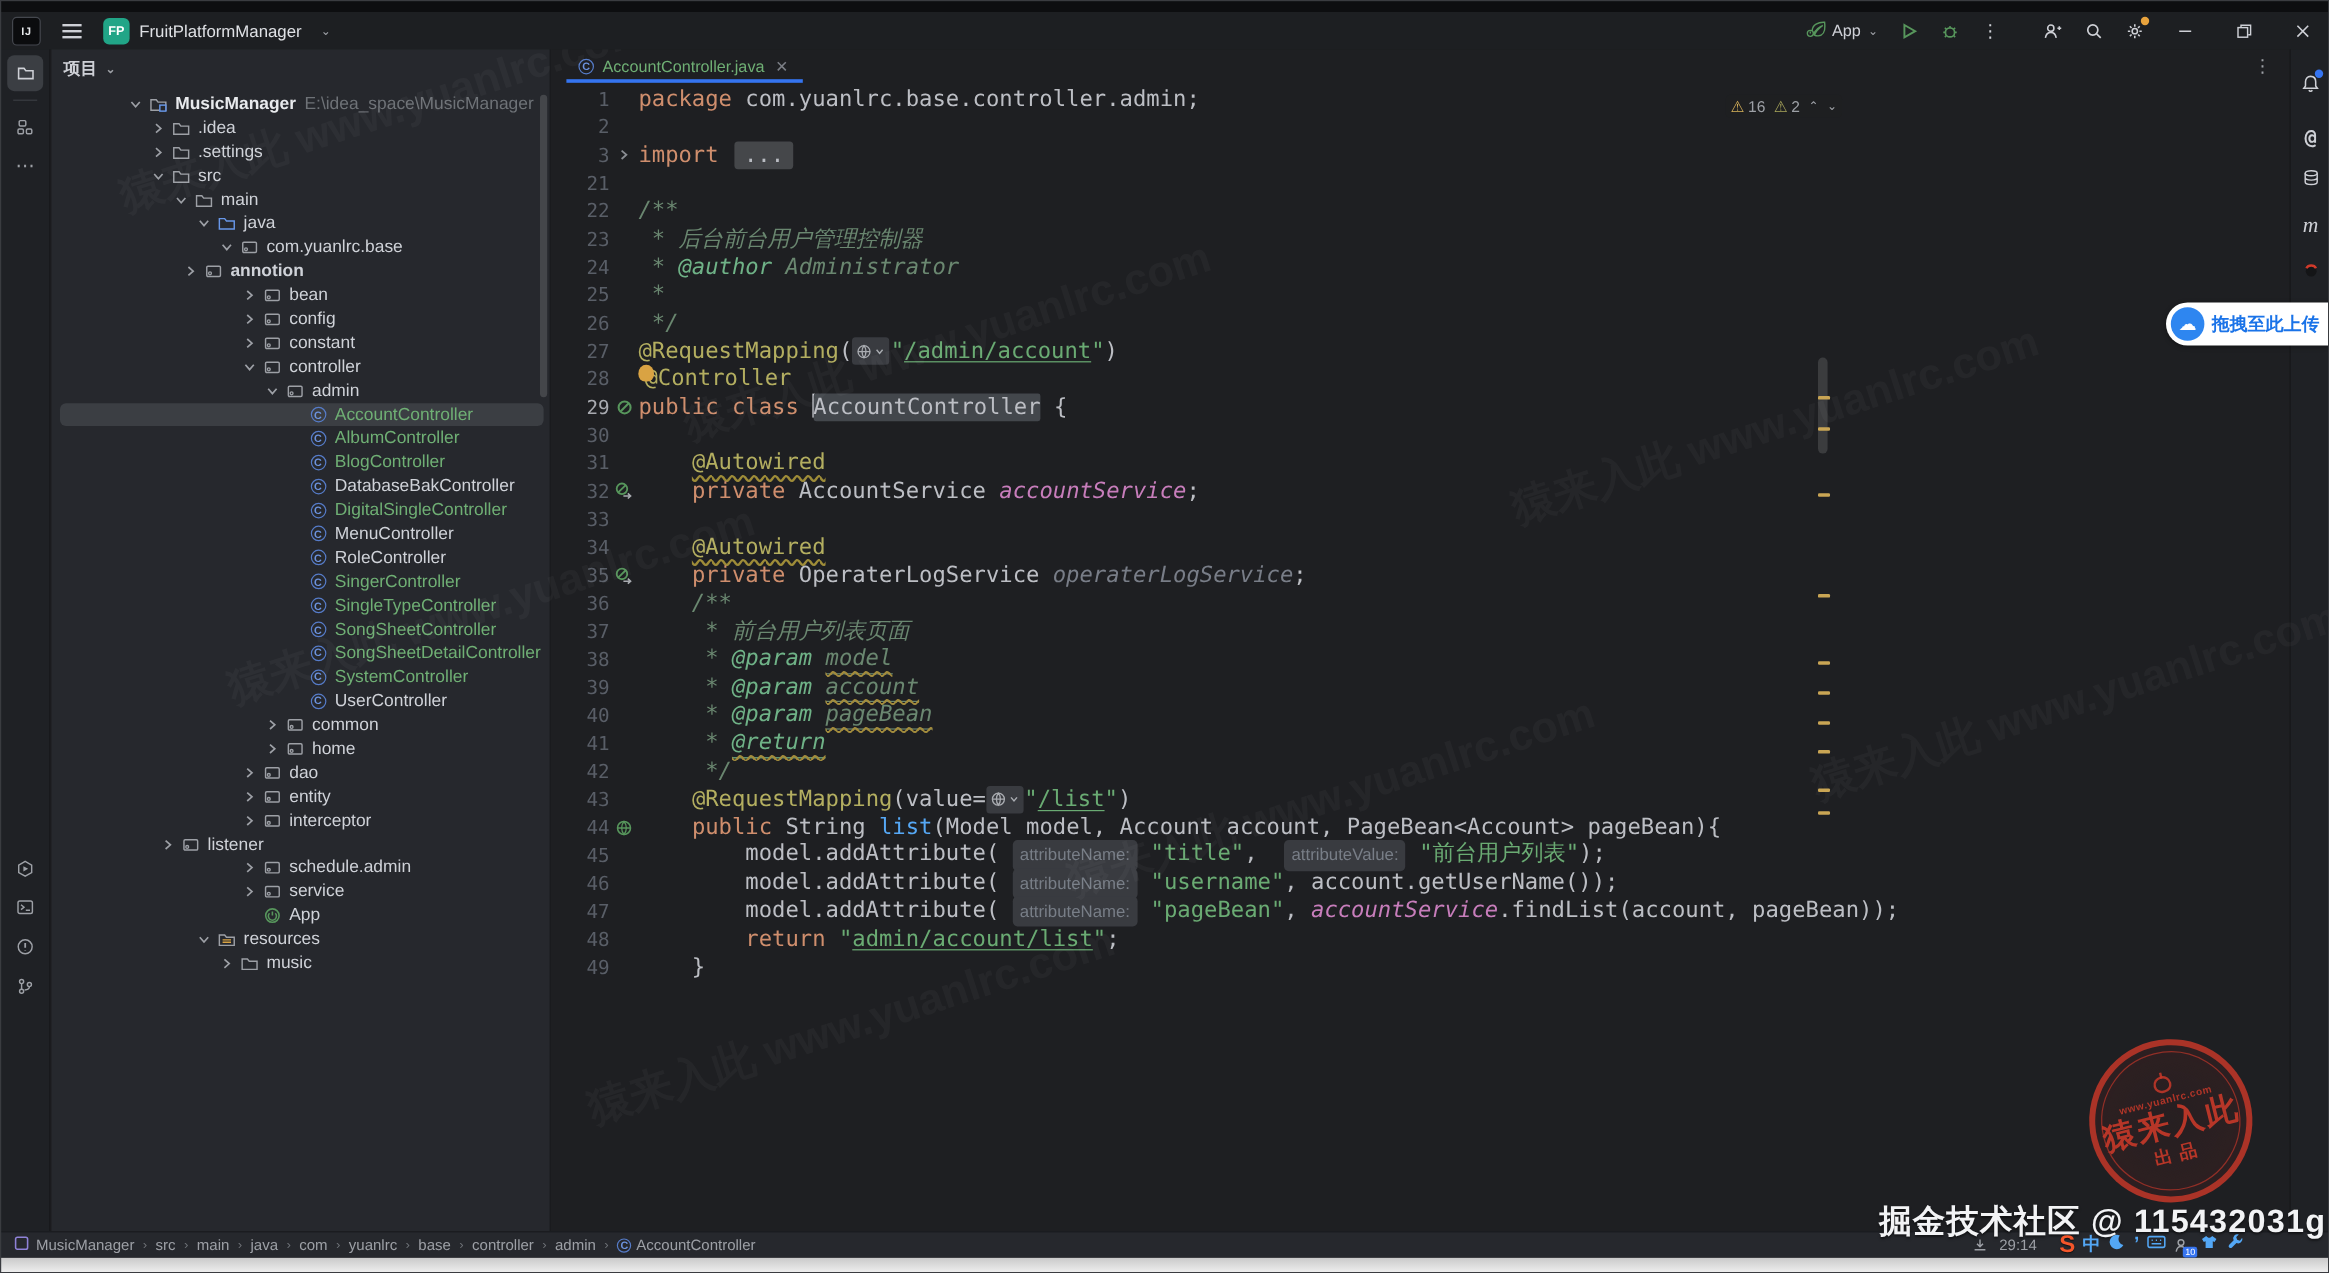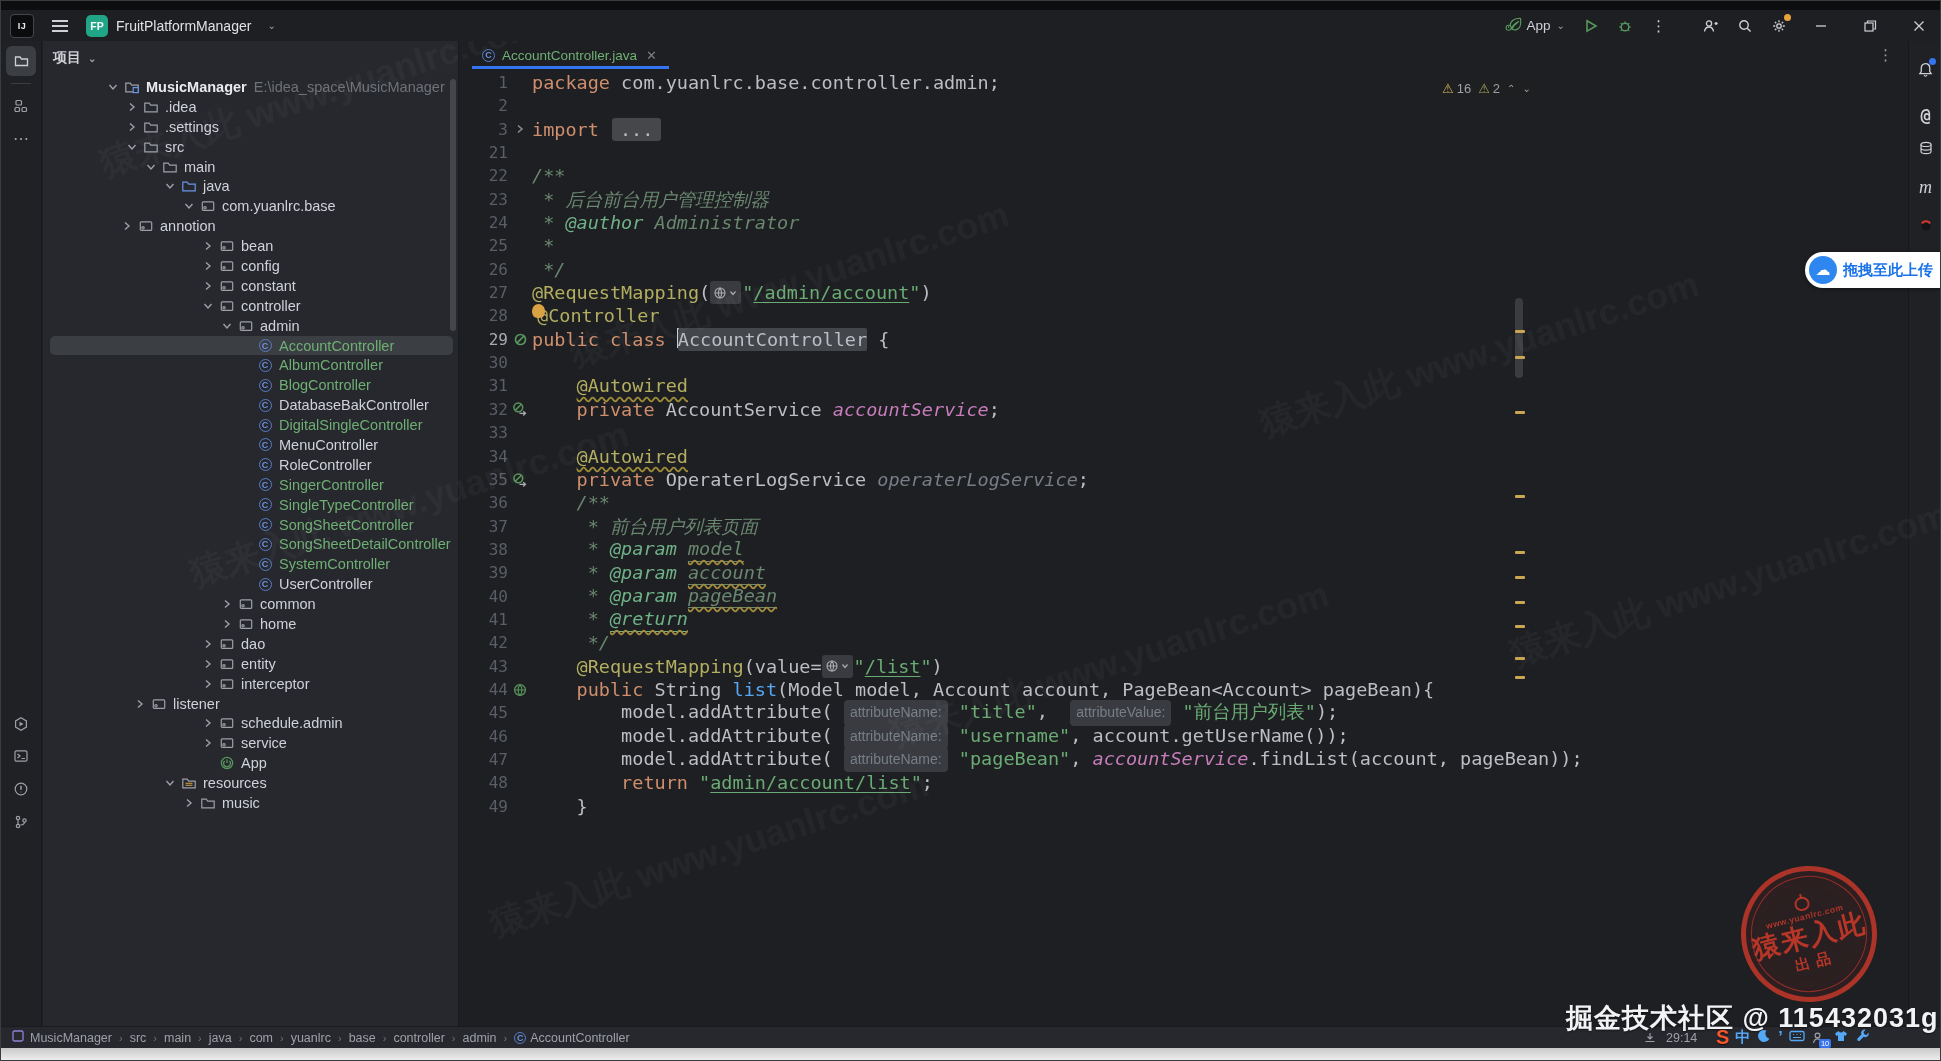--- a/index.html
+++ b/index.html
@@ -348,21 +348,21 @@
             </svg>
           </span>
           <span class="t-icon">
             <svg width="16" height="16" viewBox="0 0 16 16" fill="none">
               <rect x="2.3" y="3.8" width="11.4" height="8.6" rx="1" stroke="#9DA0A6" stroke-width="1.2"></rect>
               <circle cx="5" cy="9.8" r="1.2" stroke="#9DA0A6" stroke-width="1.1"></circle>
             </svg>
           </span>
           <span class="t-label w">com.yuanlrc.base</span>
         </div>
-        <div class="trow" style="padding-left: 76px;">
+        <div class="trow" style="padding-left: 108px; font-weight: bold;">
           <span class="t-chev">
             <svg width="16" height="16" viewBox="0 0 16 16" fill="none">
               <path d="M6 4.5l4 3.5-4 3.5" stroke="#9DA0A6" stroke-width="1.4"></path>
             </svg>
           </span>
           <span class="t-icon">
             <svg width="16" height="16" viewBox="0 0 16 16" fill="none">
               <rect x="2.3" y="3.8" width="11.4" height="8.6" rx="1" stroke="#9DA0A6" stroke-width="1.2"></rect>
               <circle cx="5" cy="9.8" r="1.2" stroke="#9DA0A6" stroke-width="1.1"></circle>
             </svg>

